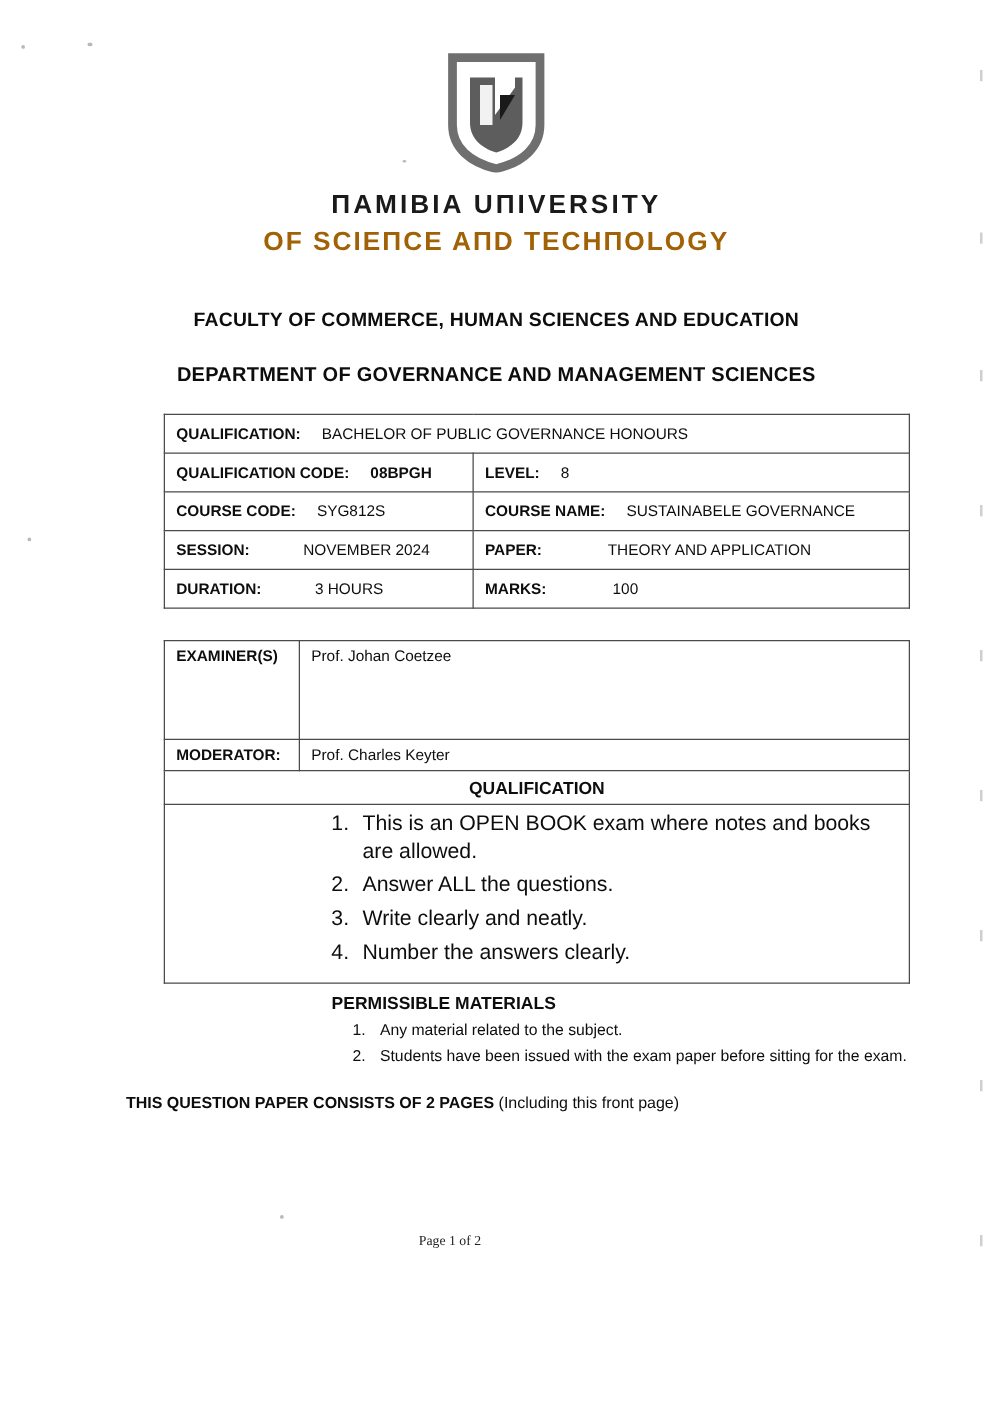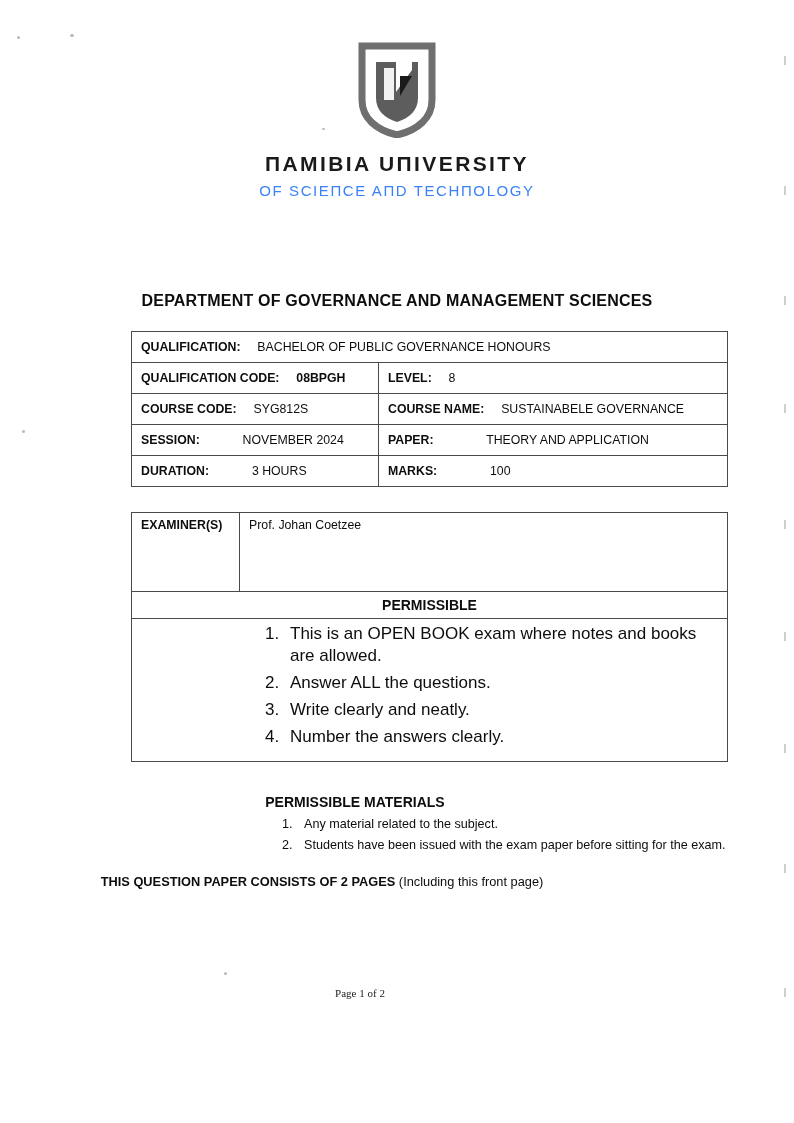--- a/index.html
+++ b/index.html
@@ -57,25 +57,25 @@
     width: 794px;
     text-align: center;
   }
   .uni-name .line1 {
     font-size: 21px;
     letter-spacing: 2.4px;
     font-weight: 600;
     color: #1a1a1a;
   }
   .uni-name .line2 {
-    font-size: 15px;
+    font-size: 21px;
     letter-spacing: 1.6px;
-    font-weight: 400;
+    font-weight: 700;
     margin-top: 6px;
-    color: #3b82f6;
+    color: #a16207;
   }
 
   .faculty {
     position: absolute;
     top: 248px;
     left: 0;
     width: 794px;
     text-align: center;
     font-size: 15.5px;
     font-weight: bold;
@@ -242,20 +242,21 @@
         <path d="M44 34 L56 34 L44 54 Z" fill="#1a1a1a"></path>
       </svg>
     </span>
   </div>
 
   <div class="uni-name">
     <div class="line1">ПAMIBIA UПIVERSITY</div>
     <div class="line2">OF SCIEПCE AПD TECHПOLOGY</div>
   </div>
 
+  <div class="faculty">FACULTY OF COMMERCE, HUMAN SCIENCES AND EDUCATION</div>
   <div class="department">DEPARTMENT OF GOVERNANCE AND MANAGEMENT SCIENCES</div>
 
   <table class="info-table">
     <colgroup>
       <col style="width:247px">
       <col style="width:349px">
     </colgroup>
     <tbody>
       <tr>
         <td colspan="2">
@@ -319,21 +320,25 @@
     <colgroup>
       <col style="width:108px">
       <col style="width:488px">
     </colgroup>
     <tbody>
       <tr>
         <td class="examiner-label examiner-cell">EXAMINER(S)</td>
         <td class="examiner-cell">Prof. Johan Coetzee</td>
       </tr>
       <tr>
-        <td class="instructions-head" colspan="2">PERMISSIBLE</td>
+        <td class="examiner-label">MODERATOR:</td>
+        <td>Prof. Charles Keyter</td>
+      </tr>
+      <tr>
+        <td class="instructions-head" colspan="2">QUALIFICATION</td>
       </tr>
       <tr>
         <td class="instr-cell" colspan="2">
           <ol class="instr">
             <li>This is an OPEN BOOK exam where notes and books are allowed.</li>
             <li>Answer ALL the questions.</li>
             <li>Write clearly and neatly.</li>
             <li>Number the answers clearly.</li>
           </ol>
         </td>

